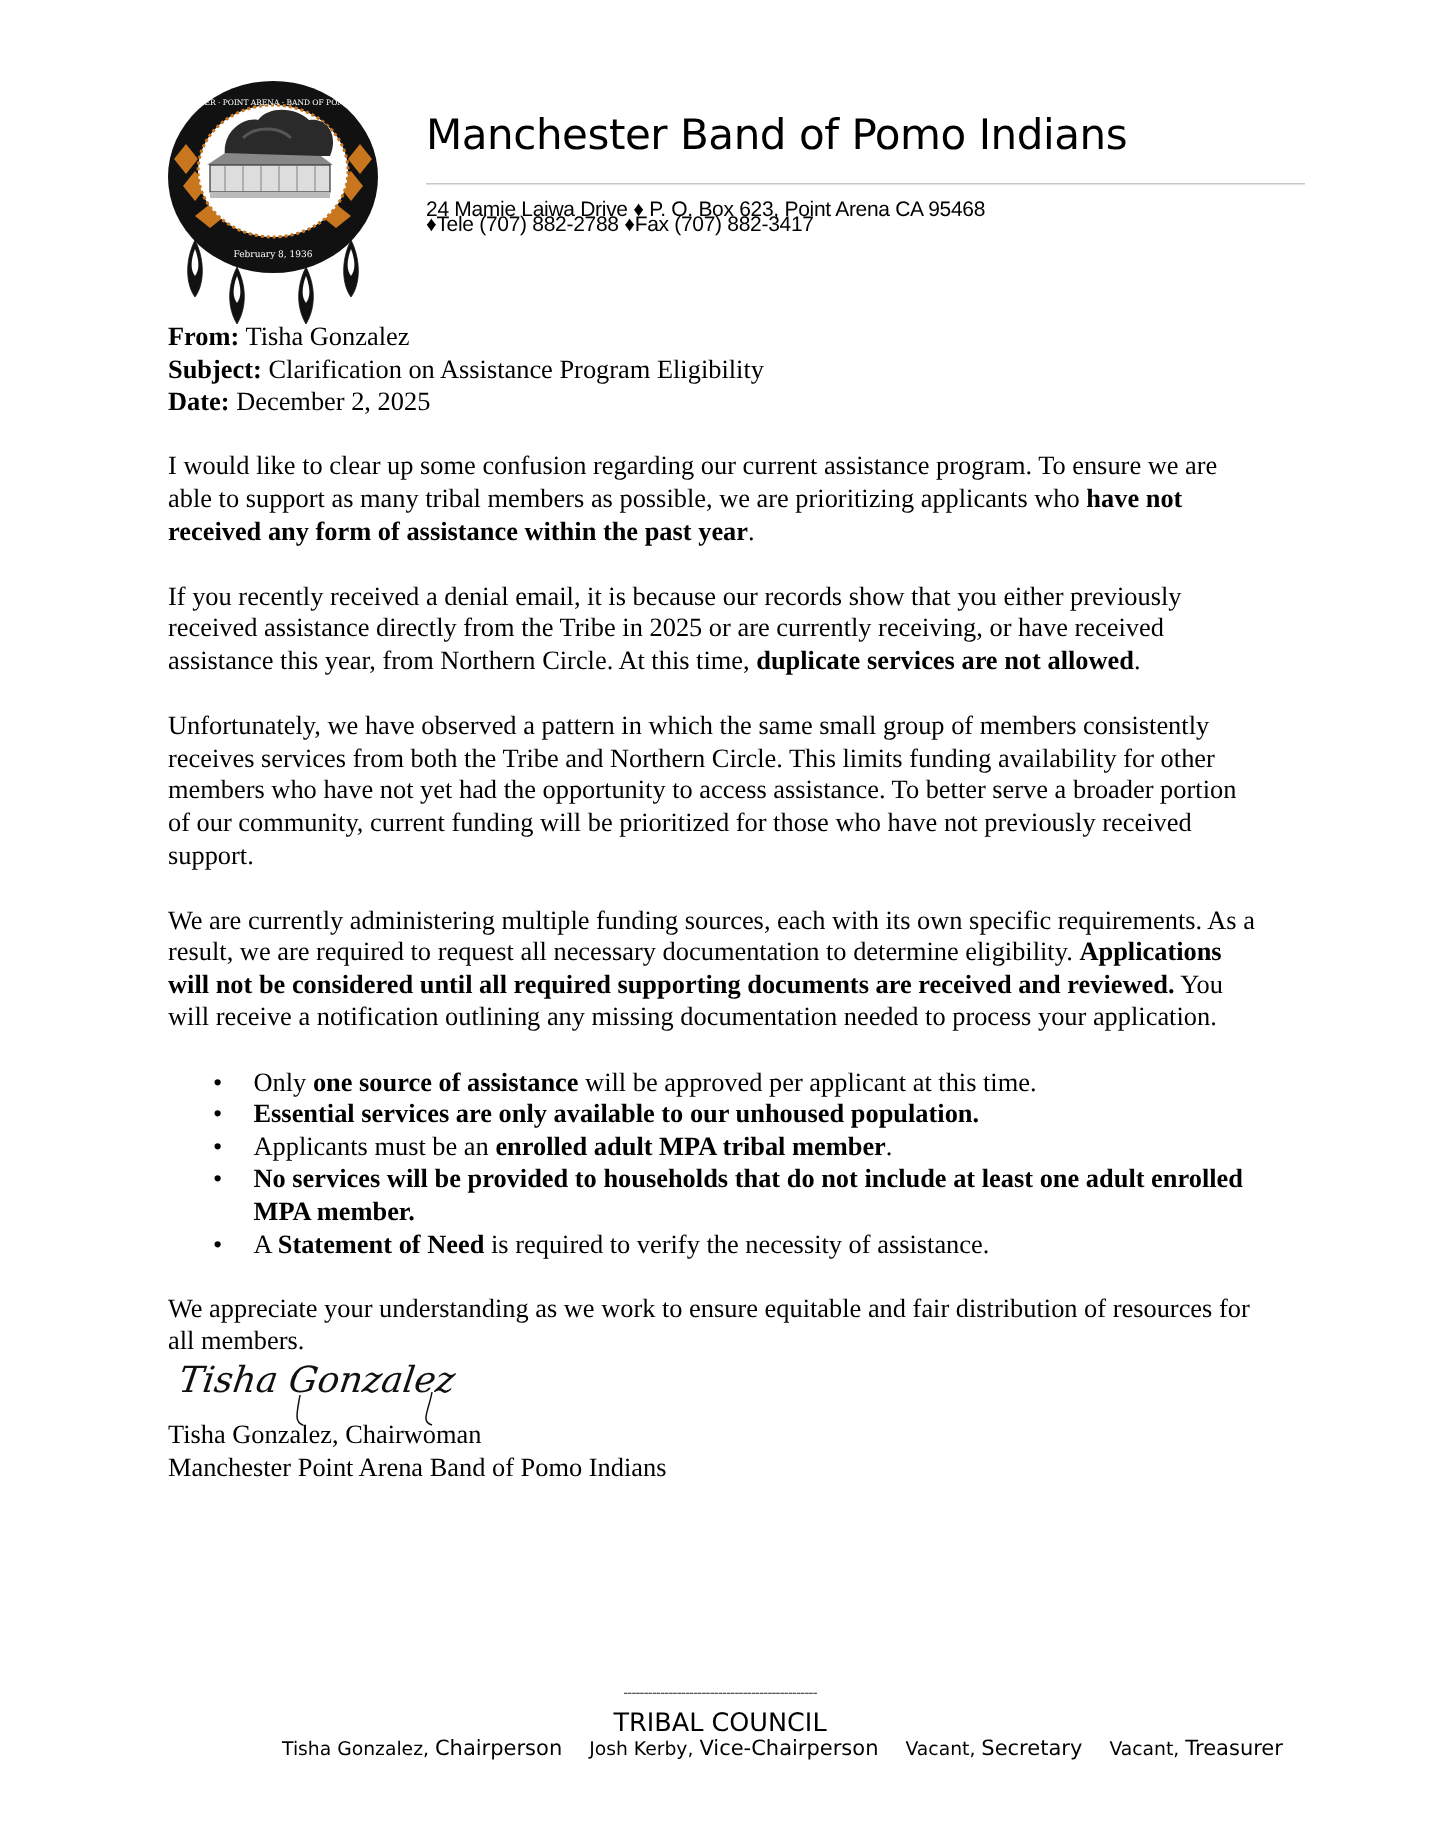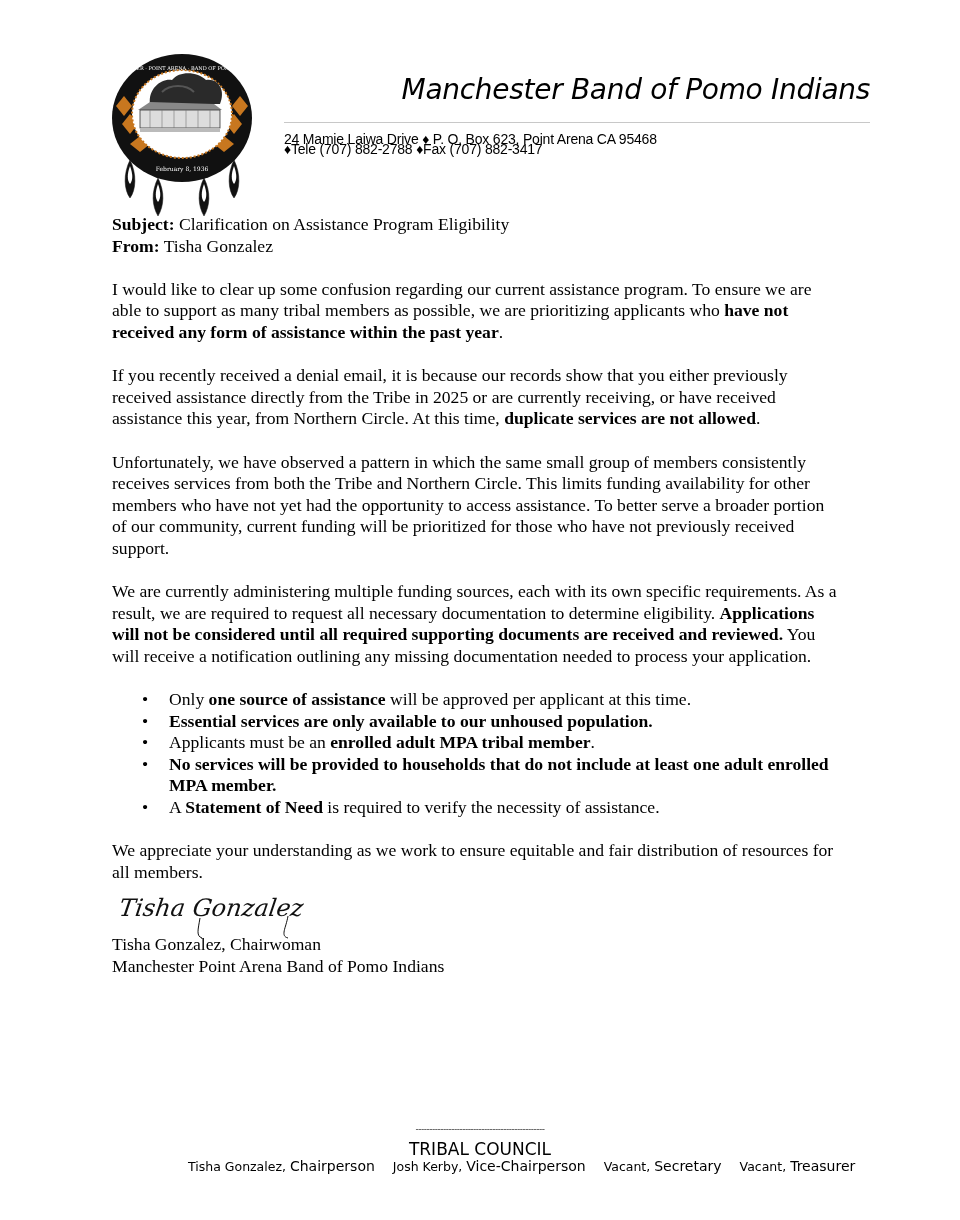--- a/index.html
+++ b/index.html
@@ -1,22 +1,22 @@
 <!DOCTYPE html>
 <html><head>
 <meta charset="utf-8">
 <style>
   html, body { margin: 0; padding: 0; background: #ffffff; }
   body { width: 960px; height: 1220px; position: relative; overflow: hidden; color: #000; }
   .page { position: absolute; left: 0; top: 0; width: 960px; height: 1220px; }
 
   
   .seal { position: absolute; left: 110px; top: 48px; width: 148px; height: 170px; }
-  .org-title { position: absolute; left: 284px; top: 70px; width: 586px; text-align: right;
-    font-family: "DejaVu Sans", sans-serif; font-size: 28px; letter-spacing: -0.3px; line-height: 40px; font-style: italic; }
+  .org-title { position: absolute; left: 284px; top: 70px; width: 586px; text-align: left;
+    font-family: "DejaVu Sans", sans-serif; font-size: 28px; letter-spacing: -0.3px; line-height: 40px; }
   .head-rule { position: absolute; left: 284px; top: 122px; width: 586px; height: 1px; background: #c8c8c8; }
   .addr { position: absolute; left: 284px; width: 586px; 
     font-family: Liberation Sans, sans-serif; font-size: 14px; line-height: 20px; letter-spacing: -0.2px; }
   .addr1 { top: 129px; }
   .addr2 { top: 139px; }
 
   
   .memo { position: absolute; left: 112px; top: 214px; width: 730px;
     font-family: "Liberation Serif", serif; font-size: 17.6px; line-height: 21.6px; }
   .memo b { font-weight: bold; }
@@ -100,42 +100,43 @@
       </g>
     </svg>
   </div>
 
   <div class="org-title">Manchester Band of Pomo Indians</div>
   <div class="head-rule"></div>
   <div class="addr addr1">24 Mamie Laiwa Drive ♦ P. O. Box 623, Point Arena CA 95468</div>
   <div class="addr addr2">♦Tele (707) 882-2788 ♦Fax (707) 882-3417</div>
 
   <div class="memo">
+    <span class="hdr-line"><b>From:</b> <span>Tisha Gonzalez</span></span>
     <span class="hdr-line"><b>Subject:</b> <span>Clarification on Assistance Program Eligibility</span></span>
-    <span class="hdr-line"><b>From:</b> <span>Tisha Gonzalez</span></span>
+    <span class="hdr-line"><b>Date:</b> <span>December 2, 2025</span></span>
     <div class="gap"></div>
 
     <p class="para"><span>I would like to clear up some confusion regarding our current assistance program. To ensure we are able to support as many tribal members as possible, we are prioritizing applicants who </span><b>have not received any form of assistance within the past year</b><span>.</span></p>
 
     <p class="para"><span>If you recently received a denial email, it is because our records show that you either previously received assistance directly from the Tribe in 2025 or are currently receiving, or have received assistance this year, from Northern Circle. At this time, </span><b>duplicate services are not allowed</b><span>.</span></p>
 
     <p class="para">Unfortunately, we have observed a pattern in which the same small group of members consistently receives services from both the Tribe and Northern Circle. This limits funding availability for other members who have not yet had the opportunity to access assistance. To better serve a broader portion of our community, current funding will be prioritized for those who have not previously received support.</p>
 
     <p class="para"><span>We are currently administering multiple funding sources, each with its own specific requirements. As a result, we are required to request all necessary documentation to determine eligibility. </span><b>Applications will not be considered until all required supporting documents are received and reviewed.</b><span> You will receive a notification outlining any missing documentation needed to process your application.</span></p>
 
 
     <ul class="guidelines">
       <li><span class="bullet">•</span><span>Only </span><b>one source of assistance</b><span> will be approved per applicant at this time.</span></li>
       <li><span class="bullet">•</span><span></span><b>Essential services are only available to our unhoused population.</b><span></span></li>
       <li><span class="bullet">•</span><span>Applicants must be an </span><b>enrolled adult MPA tribal member</b><span>.</span></li>
       <li><span class="bullet">•</span><span></span><b>No services will be provided to households that do not include at least one adult enrolled MPA member.</b><span></span></li>
       <li><span class="bullet">•</span><span>A </span><b>Statement of Need</b><span> is required to verify the necessity of assistance.</span></li>
     </ul>
 
-    <p class="para" style="margin-bottom:11px">We appreciate your understanding as we work to ensure equitable and fair distribution of resources for all members.</p>
+    <p class="para" style="margin-bottom:1px">We appreciate your understanding as we work to ensure equitable and fair distribution of resources for all members.</p>
 
     <div class="sig-script">
       <svg width="200" height="50" viewBox="0 0 200 50">
         <text x="2" y="26" font-family="DejaVu Serif, serif" font-style="italic" font-size="24" fill="#111" transform="skewX(-8)">Tisha Gonzalez</text>
         <path d="M80,28 C78,40 76,46 82,48" stroke="#111" stroke-width="1" fill="none"></path>
         <path d="M168,26 C166,38 160,46 168,48" stroke="#111" stroke-width="1" fill="none"></path>
       </svg>
     </div>
     <span class="sig-name">Tisha Gonzalez, Chairwoman</span>
     <span class="sig-org">Manchester Point Arena Band of Pomo Indians</span>

